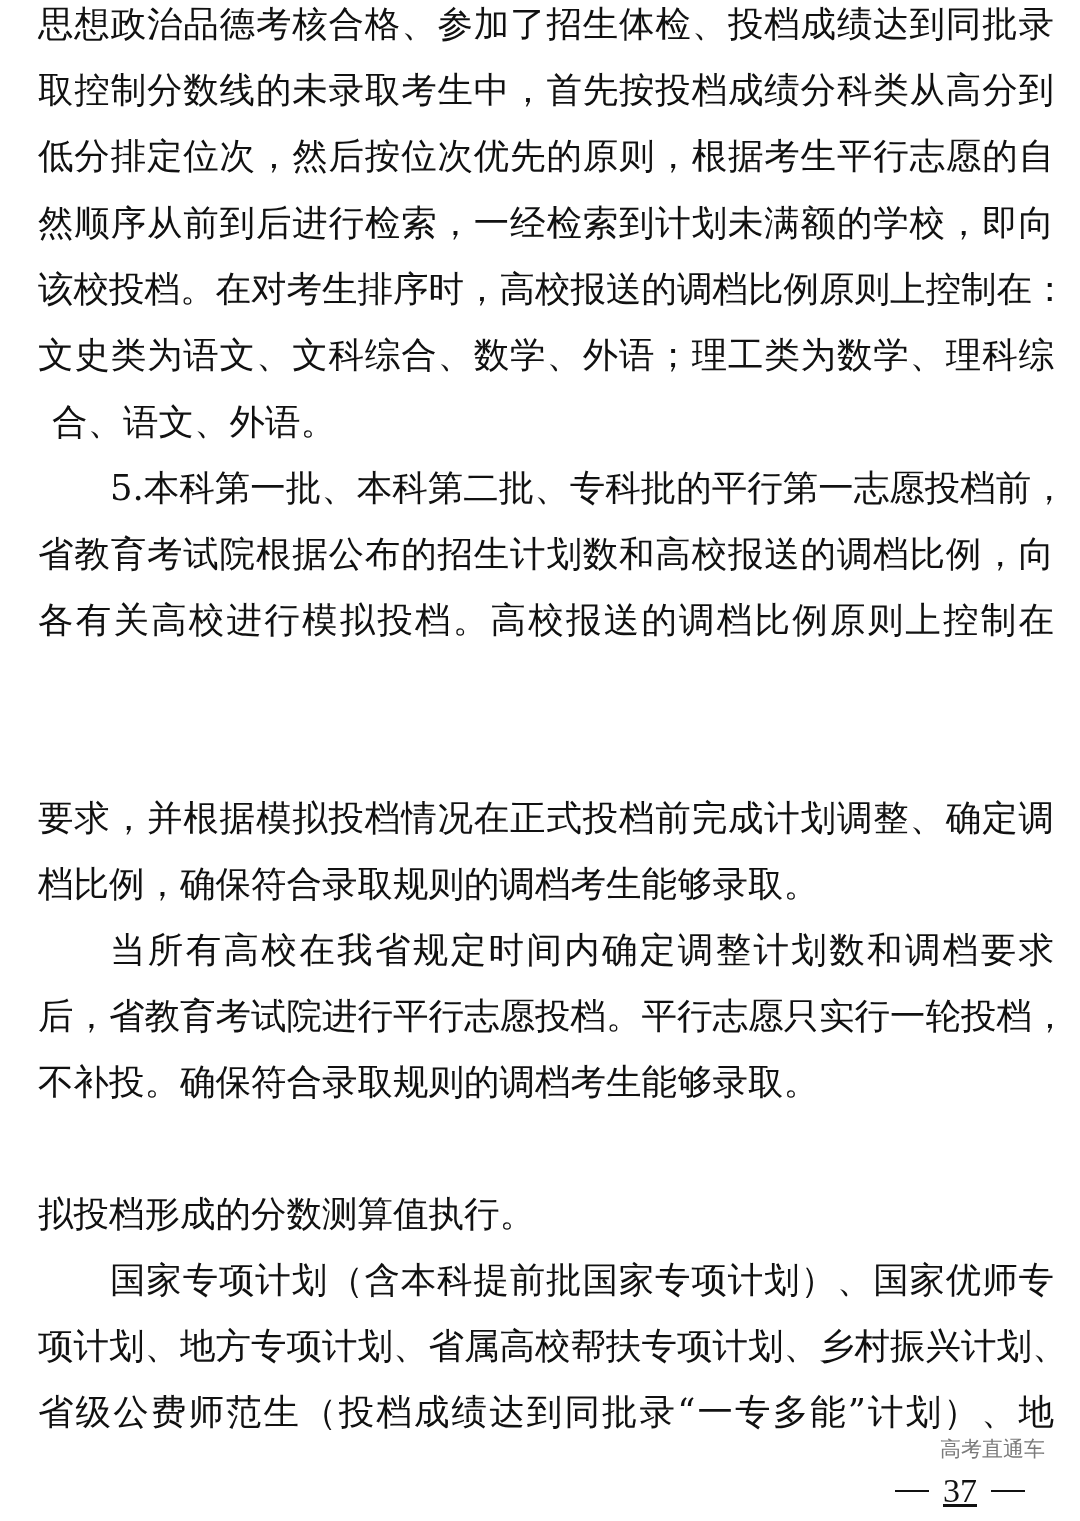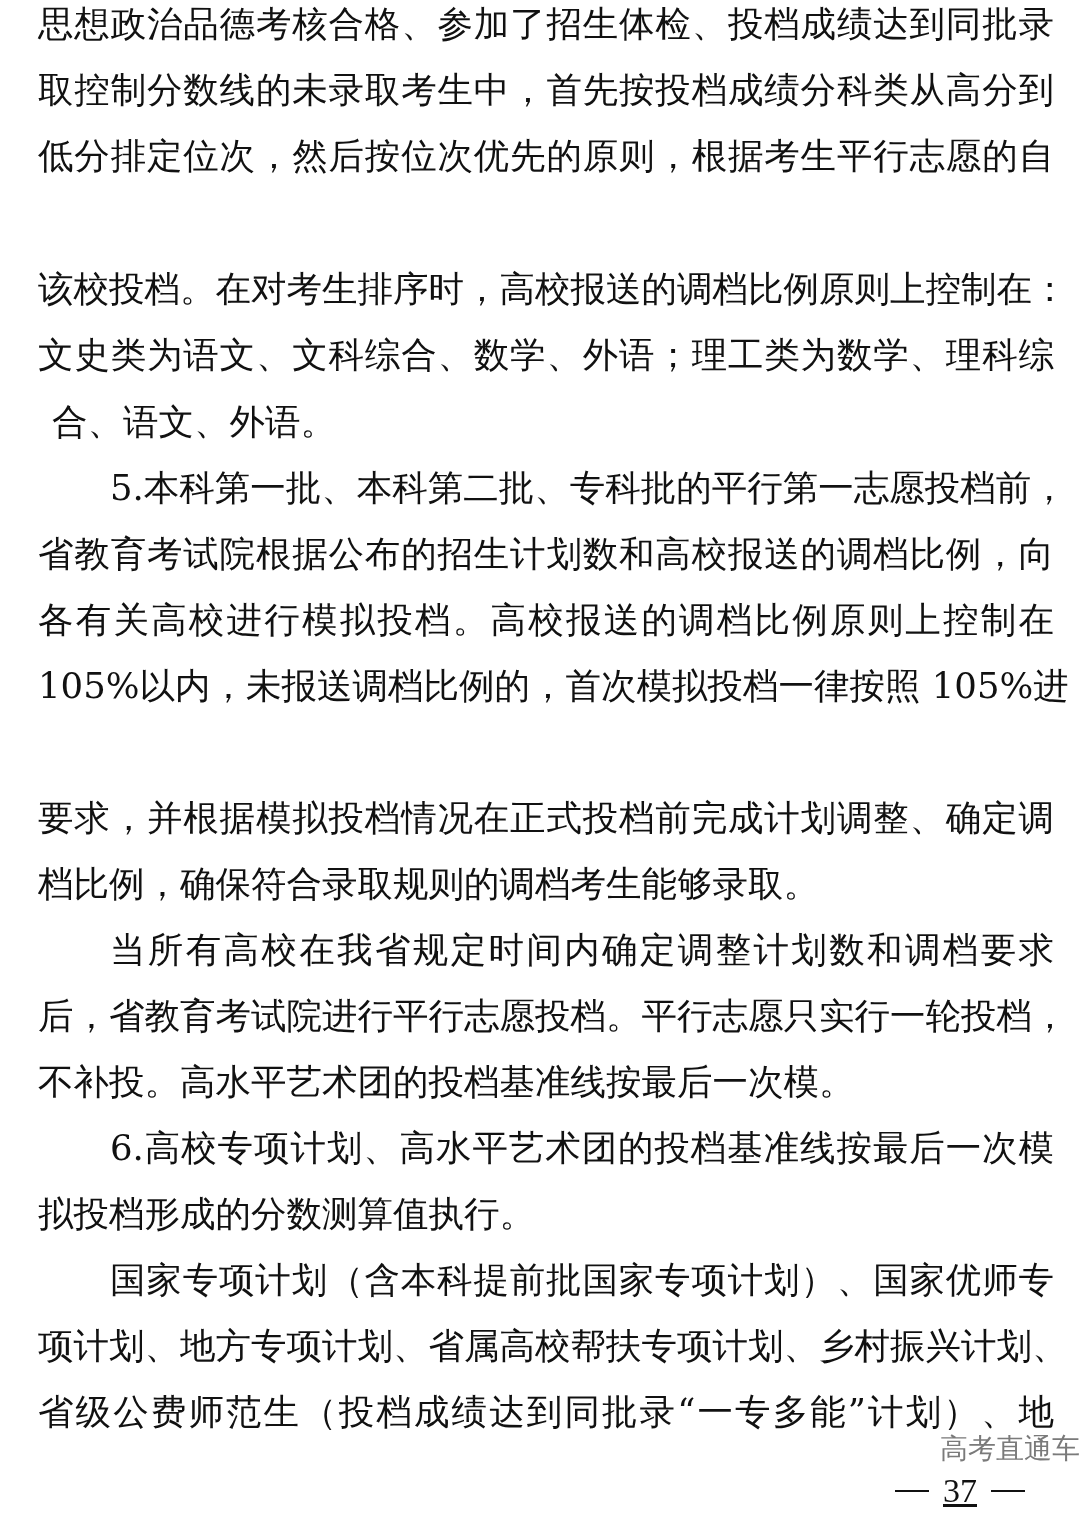--- a/index.html
+++ b/index.html
@@ -38,21 +38,21 @@
     width: 944px;
   }
   .line.last {
     text-align-last: left;
   }
   .watermark {
     position: absolute;
     left: 940px;
     top: 1434px;
     font-family: "DejaVu Sans", "Liberation Sans", sans-serif;
-    font-size: 28px;
+    font-size: 21px;
     color: #7a7a7a;
     line-height: 30px;
     white-space: nowrap;
   }
   .page-number {
     position: absolute;
     left: 895px;
     top: 1466px;
     height: 50px;
     display: flex;
@@ -71,36 +71,35 @@
   }
 </style>
 </head>
 <body>
 
 <div class="page">
 
   <div class="line" style="top:-6px;">思想政治品德考核合格、参加了招生体检、投档成绩达到同批录</div>
   <div class="line" style="top:126px;">低分排定位次，然后按位次优先的原则，根据考生平行志愿的自</div>
   <div class="line" style="top:60px;">取控制分数线的未录取考生中，首先按投档成绩分科类从高分到</div>
+  <div class="line" style="top:193px;">然顺序从前到后进行检索，一经检索到计划未满额的学校，即向</div>
   <div class="line" style="top:259px;">该校投档。在对考生排序时，高校报送的调档比例原则上控制在：</div>
   <div class="line" style="top:325px;">文史类为语文、文科综合、数学、外语；理工类为数学、理科综</div>
   <div class="line last" style="top:392px;margin-left:14px;">合、语文、外语。</div>
 
   <div class="line indent" style="top:458px;">5.本科第一批、本科第二批、专科批的平行第一志愿投档前，</div>
   <div class="line" style="top:524px;">省教育考试院根据公布的招生计划数和高校报送的调档比例，向</div>
   <div class="line" style="top:590px;">各有关高校进行模拟投档。高校报送的调档比例原则上控制在</div>
-  <div class="line" style="top:656px;">105%以内，未报送调档比例的，首次模拟投档一律按照 105%进</div>
   <div class="line" style="top:788px;">要求，并根据模拟投档情况在正式投档前完成计划调整、确定调</div>
   <div class="line last" style="top:854px;">档比例，确保符合录取规则的调档考生能够录取。</div>
 
   <div class="line indent" style="top:920px;">当所有高校在我省规定时间内确定调整计划数和调档要求</div>
   <div class="line" style="top:986px;">后，省教育考试院进行平行志愿投档。平行志愿只实行一轮投档，</div>
-  <div class="line last" style="top:1052px;">不补投。高水平艺术团的投档基准线按最后一次模。</div>
+  <div class="line last" style="top:1052px;">不补投。确保符合录取规则的调档考生能够录取。</div>
 
-  <div class="line indent" style="top:1118px;">6.高校专项计划、高水平艺术团的投档基准线按最后一次模</div>
   <div class="line last" style="top:1184px;">拟投档形成的分数测算值执行。</div>
 
   <div class="line indent" style="top:1250px;">国家专项计划（含本科提前批国家专项计划）、国家优师专</div>
   <div class="line" style="top:1316px;">项计划、地方专项计划、省属高校帮扶专项计划、乡村振兴计划、</div>
   <div class="line" style="top:1382px;">省级公费师范生（投档成绩达到同批录“一专多能”计划）、地</div>
 
   <div class="watermark">高考直通车</div>
   <div class="page-number">
     <span class="dash"></span>
     <span>37</span>

